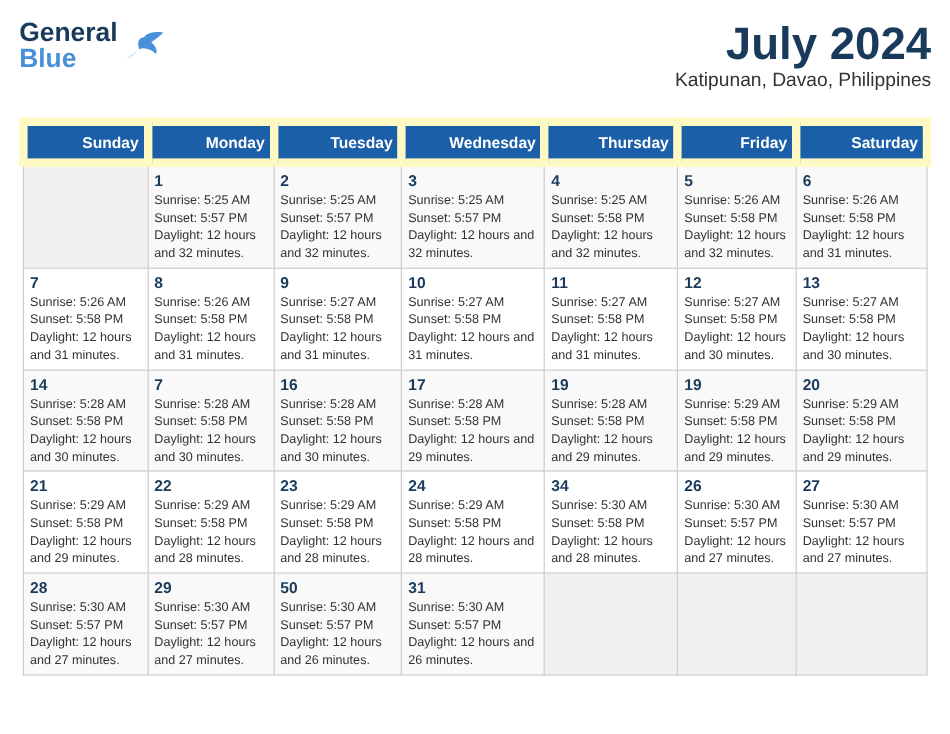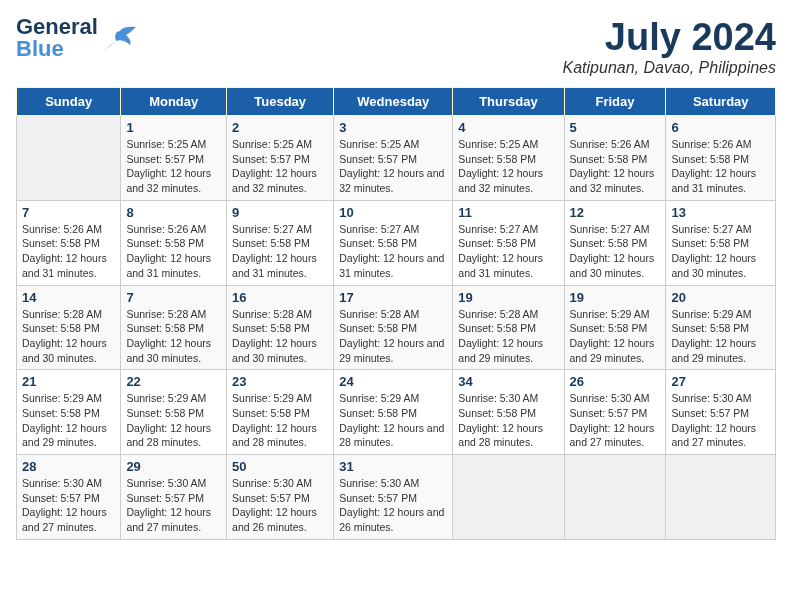--- a/index.html
+++ b/index.html
@@ -7,56 +7,55 @@
       font-family: Arial, sans-serif;
       background: #fff;
       width: 792px;
       min-height: 612px;
       padding: 16px;
     }
     .header {
       display: flex;
       justify-content: space-between;
       align-items: flex-start;
-      margin-bottom: 10px;
+      margin-bottom: 21px;
     }
     .logo {
       display: flex;
       flex-direction: column;
       align-items: flex-start;
     }
     .title-block {
       text-align: right;
     }
     .month-year {
       font-size: 38px;
       font-weight: bold;
       color: #1a3a5c;
       text-align: right;
     }
     .location {
       font-size: 16px;
       color: #333;
-      font-style: italic;
     }
     table {
       width: 100%;
       border-collapse: collapse;
       font-size: 11px;
     }
     thead tr {
       background: #1a5fa8;
       color: #fff;
     }
     thead th {
       padding: 6px 4px;
-      text-align: center;
+      text-align: right;
       font-size: 13px;
       font-weight: bold;
-      border: 1px solid #fef9c3;
+      border: 7px solid #fef9c3;
     }
     tbody tr {
       vertical-align: top;
     }
     tbody td {
       border: 1px solid #ccc;
       padding: 4px 5px;
       min-height: 80px;
       height: 80px;
     }

